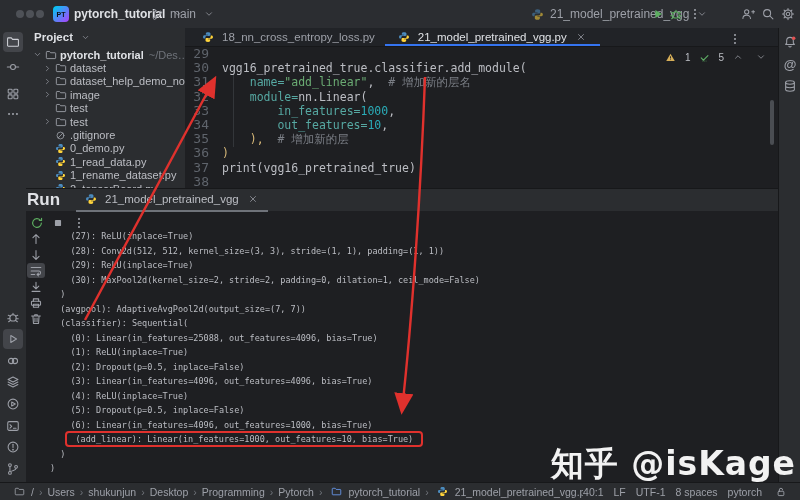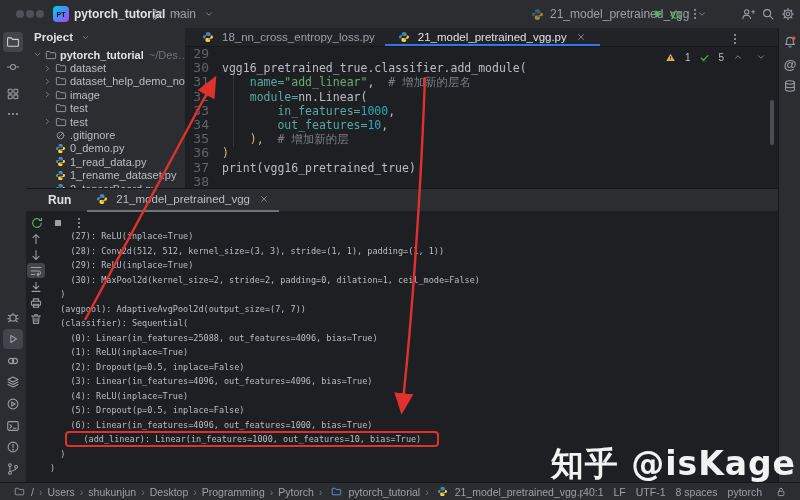--- a/index.html
+++ b/index.html
@@ -49,29 +49,29 @@
   .code{position:absolute;left:37px;top:19px;white-space:pre;font-size:11.5px;}
   .cl{height:14.2px;line-height:14.2px;}
   .c-d{color:#BCBEC4;} .c-p{color:#56A8A2;} .c-s{color:#6AAB73;} .c-n{color:#2AACB8;}
   .c-cm{color:#7A7E85;} .c-y{color:#D5B778;}
   .indentguide{position:absolute;left:48px;top:47px;width:1px;height:72px;background:#33363A;}
   .scrollthumb{position:absolute;right:4px;top:72px;width:4px;height:45px;border-radius:2px;background:#4A4D52;}
 
   
   .runpanel{left:26px;top:188px;width:752px;height:294px;background:#1E1F22;border-top:1px solid #17181A;}
   .run-head{position:absolute;left:0;top:0;width:752px;height:22px;background:#2B2D30;display:flex;align-items:center;}
-  .run-lbl{font-weight:bold;color:#DFE1E5;font-size:12px;margin-left:22px;}
+  .run-lbl{font-weight:bold;color:#DFE1E5;font-size:17px;margin-left:1px;}
   .run-tab{display:flex;align-items:center;gap:5px;margin-left:16px;height:22px;padding:0 6px;
            font-size:11.5px;color:#BCBEC4;border-bottom:2px solid #6F737A;}
   .run-tools{position:absolute;left:2px;top:26px;display:flex;gap:3px;}
   .con-gut{position:absolute;left:0;top:42px;width:20px;}
   .cg-i{width:18px;height:15px;display:flex;align-items:center;justify-content:center;margin:0 auto 1px;border-radius:3px;}
   .console{position:absolute;left:24px;top:40px;white-space:pre;font-size:8.5px;}
   .cline{height:14.5px;line-height:14.5px;color:#BCBEC4;}
-  .redbox{border:2px solid #E0312D;border-radius:4px;padding:1px 16px;margin-left:-5px;}
+  .redbox{border:2px solid #E0312D;border-radius:4px;padding:1px 8px;margin-left:-5px;}
 
   
   .rightstrip{left:778px;top:28px;width:22px;height:454px;background:#2B2D30;border-left:1px solid #17181A;}
   .rs-i{position:absolute;left:2px;width:18px;height:18px;display:flex;align-items:center;justify-content:center;}
 
   
   .statusbar{left:0;top:482px;width:800px;height:18px;background:#2B2D30;border-top:1px solid #17181A;
              display:flex;align-items:center;justify-content:space-between;padding:0 10px;box-sizing:border-box;
              font-size:10.5px;color:#9DA0A8;}
   .crumbs{display:flex;align-items:center;overflow:hidden;white-space:nowrap;}

